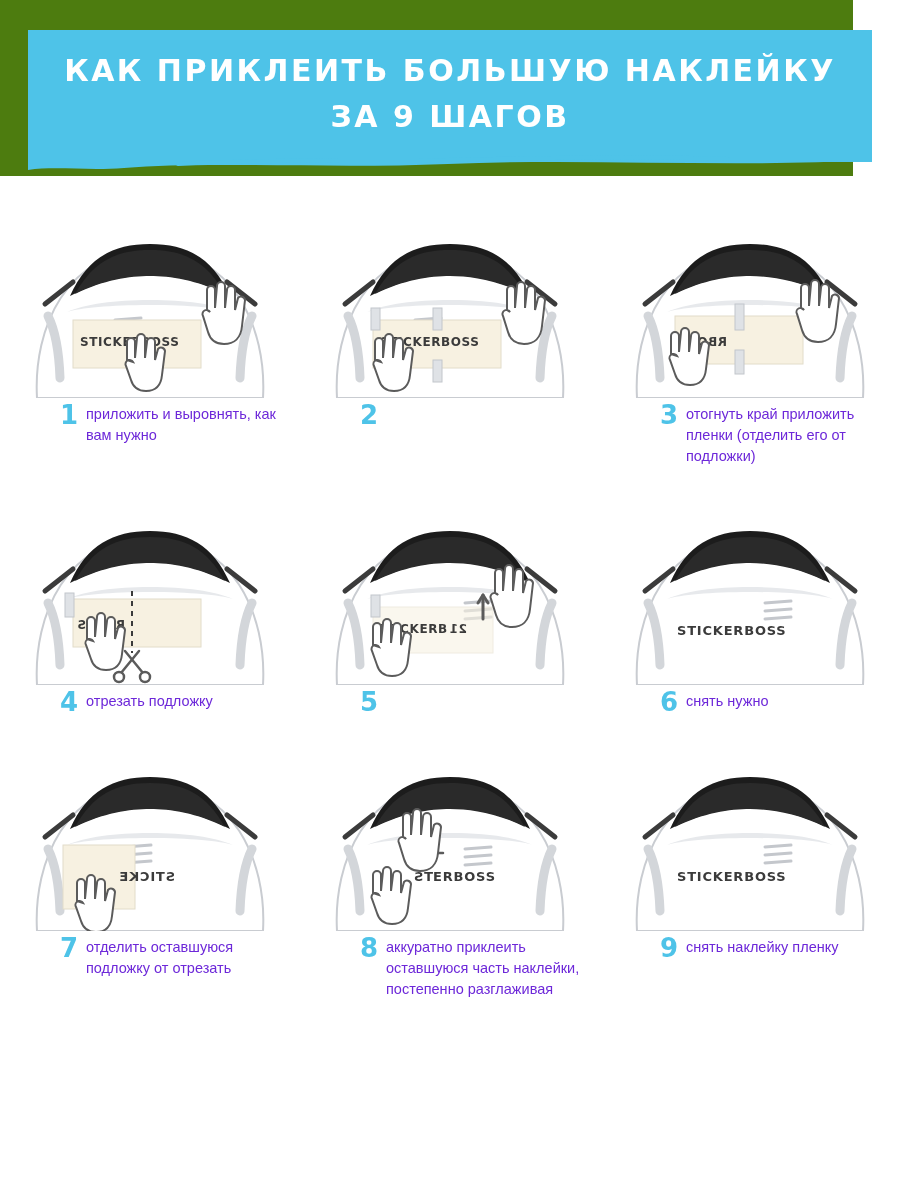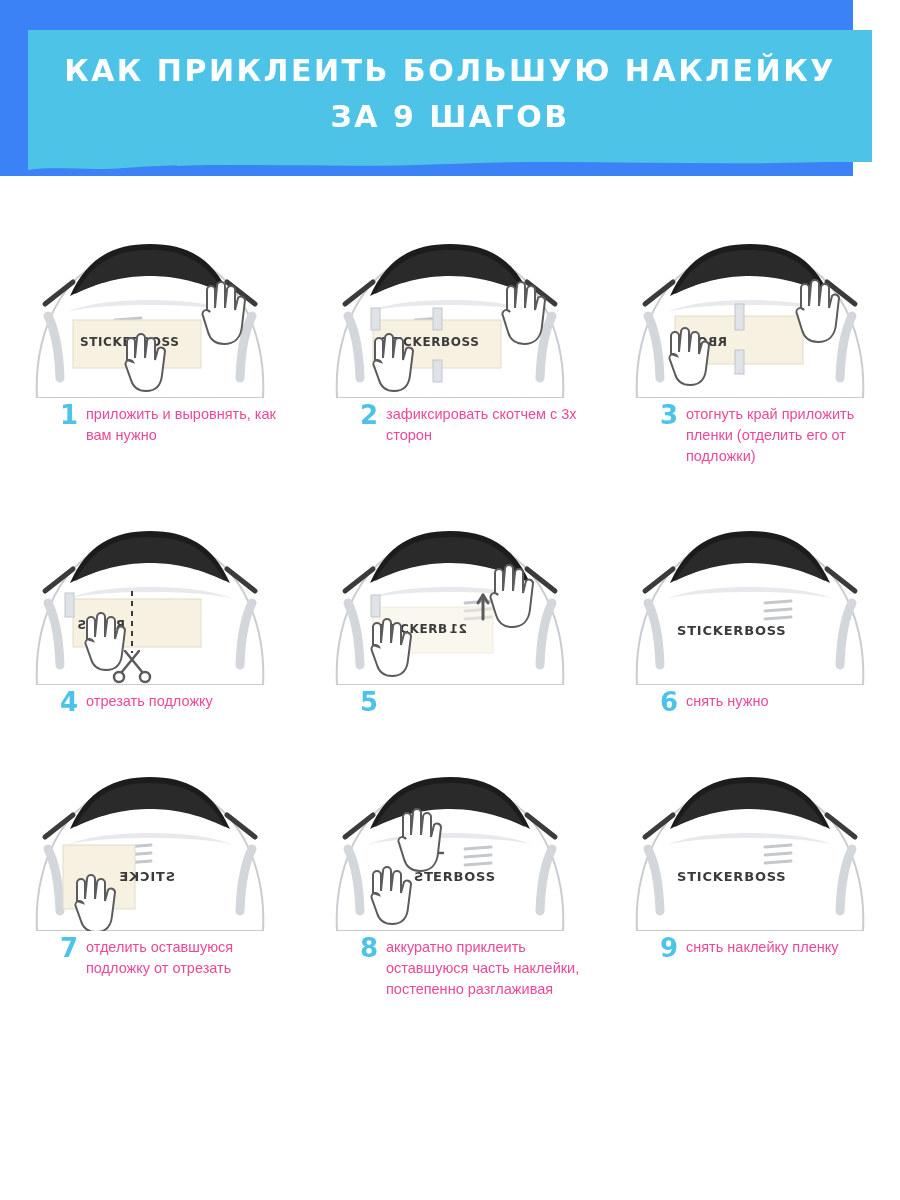--- a/index.html
+++ b/index.html
@@ -12,21 +12,21 @@
     background: #ffffff;
     font-family: "Liberation Sans", sans-serif;
     overflow: hidden;
   }
 
   
   .banner {
     position: relative;
     width: 853px;
     height: 176px;
-    background: #3b82f6;
+    background: #4d7c0f;
   }
   .banner-fill {
     position: absolute;
     left: 28px;
     top: 30px;
     width: 844px;
     height: 132px;
     background: #4ec3e8;
   }
   .banner-brush {
@@ -87,21 +87,21 @@
   .step-num {
     color: #4ec3e8;
     font-weight: bold;
     font-size: 26px;
     line-height: 22px;
     width: 26px;
     flex: 0 0 26px;
     font-family: "DejaVu Sans", sans-serif;
   }
   .step-text {
-    color: #ec4899;
+    color: #6d28d9;
     font-size: 14.5px;
     line-height: 21px;
     font-family: "Liberation Sans", sans-serif;
   }
   .row-1 { margin-bottom: 28px; }
   .row-2 { margin-bottom: 28px; }
 
   
   .art svg.car { position: absolute; left: 0; top: 0; }
 </style>
@@ -192,21 +192,20 @@
           <g fill="#ffffff" stroke="#5b5b5b" stroke-width="2">
             <path d="M192,102 l0,-20 a4,4 0 0 1 8,0 l0,18 l2,-22 a4,4 0 0 1 8,0 l0,22 l2,-18 a4,4 0 0 1 8,0 l0,20 l3,-12 a4,4 0 0 1 7,2 l-3,26 c-1,12 -8,18 -18,18 c-9,0 -14,-5 -16,-12 l-5,-16 a4,4 0 0 1 7,-4 z"></path>
           </g>
           <g fill="#ffffff" stroke="#5b5b5b" stroke-width="2">
             <path d="M60,152 l0,-18 a4,4 0 0 1 8,0 l0,16 l2,-20 a4,4 0 0 1 8,0 l0,20 l2,-16 a4,4 0 0 1 8,0 l0,18 l3,-11 a4,4 0 0 1 7,2 l-3,24 c-1,11 -7,16 -16,16 c-8,0 -13,-4 -15,-11 l-5,-14 a4,4 0 0 1 7,-4 z"></path>
           </g>
         </svg>
       </div>
       <div class="caption">
         <div class="step-num">2</div>
-        <div class="step-text">зафиксировать скотчем с 3х сторон</div>
       </div>
     </div>
 
     <div class="cell">
       <div class="art">
         <svg class="car" width="270" height="190" viewBox="0 0 270 190" xmlns="http://www.w3.org/2000/svg">
           <g>
             <path d="M22,190 C18,120 52,42 135,42 C218,42 252,120 248,190 Z" fill="#ffffff" stroke="#c9ccd1" stroke-width="2"></path>
             <path d="M55,88 C72,50 98,36 135,36 C172,36 198,50 215,88 C185,72 155,67 135,67 C115,67 85,72 55,88 Z" fill="#1c1c1c"></path>
             <path d="M60,86 C78,54 100,42 135,42 C170,42 192,54 210,86 C182,72 155,68 135,68 C115,68 88,72 60,86 Z" fill="#2a2a2a"></path>

